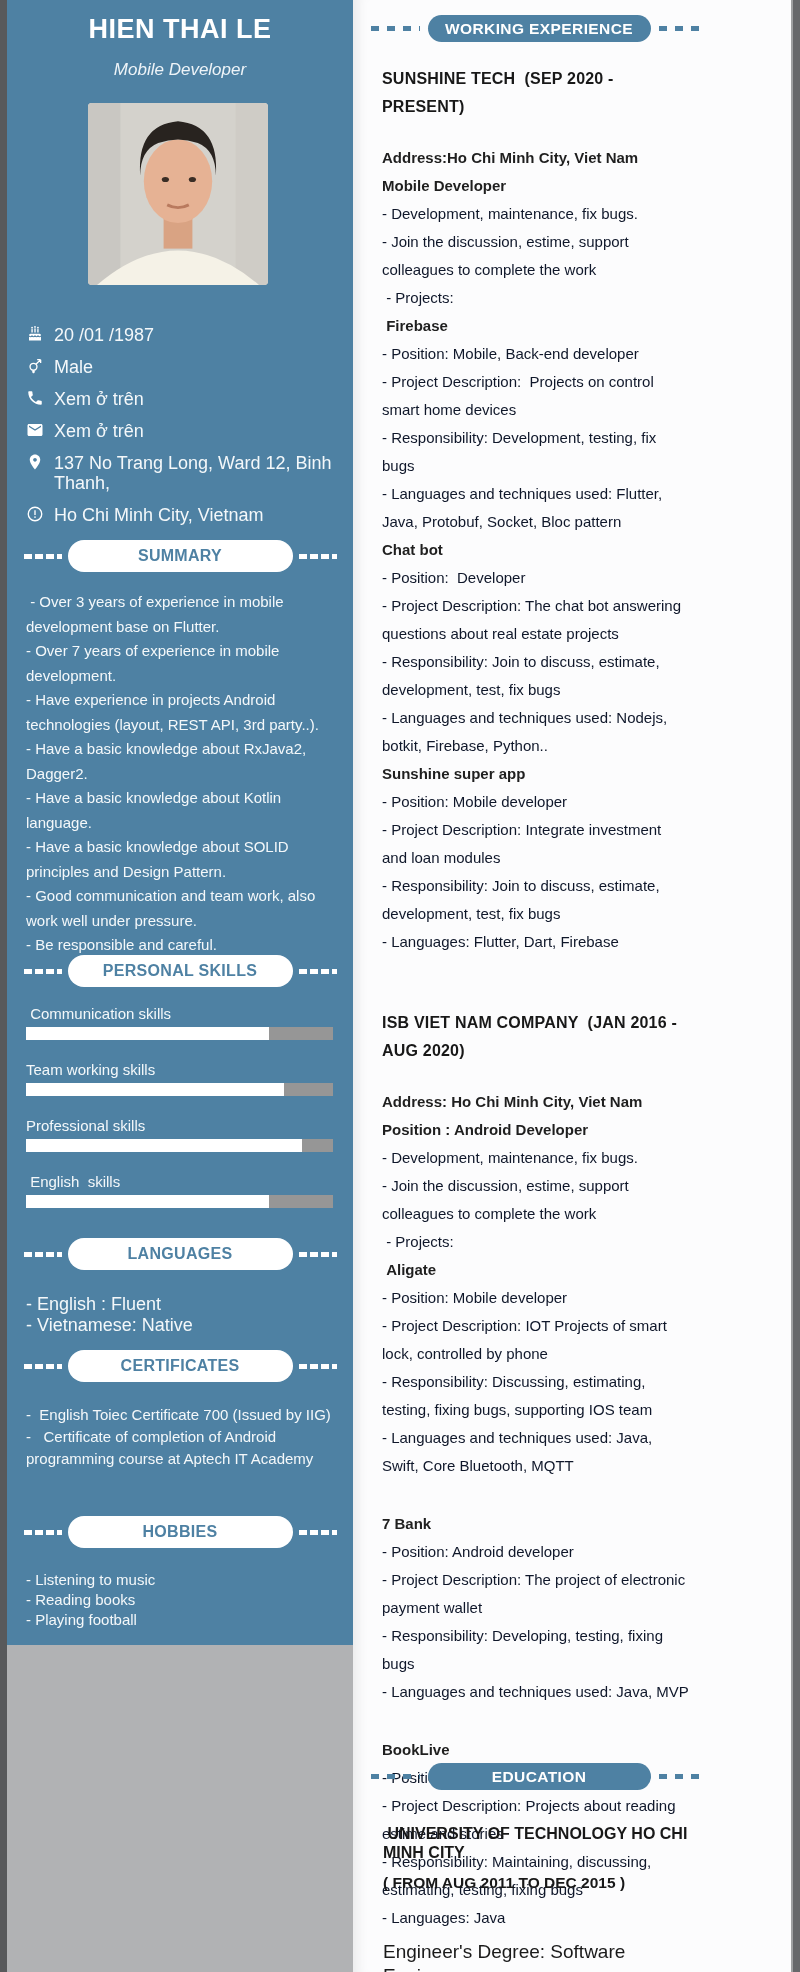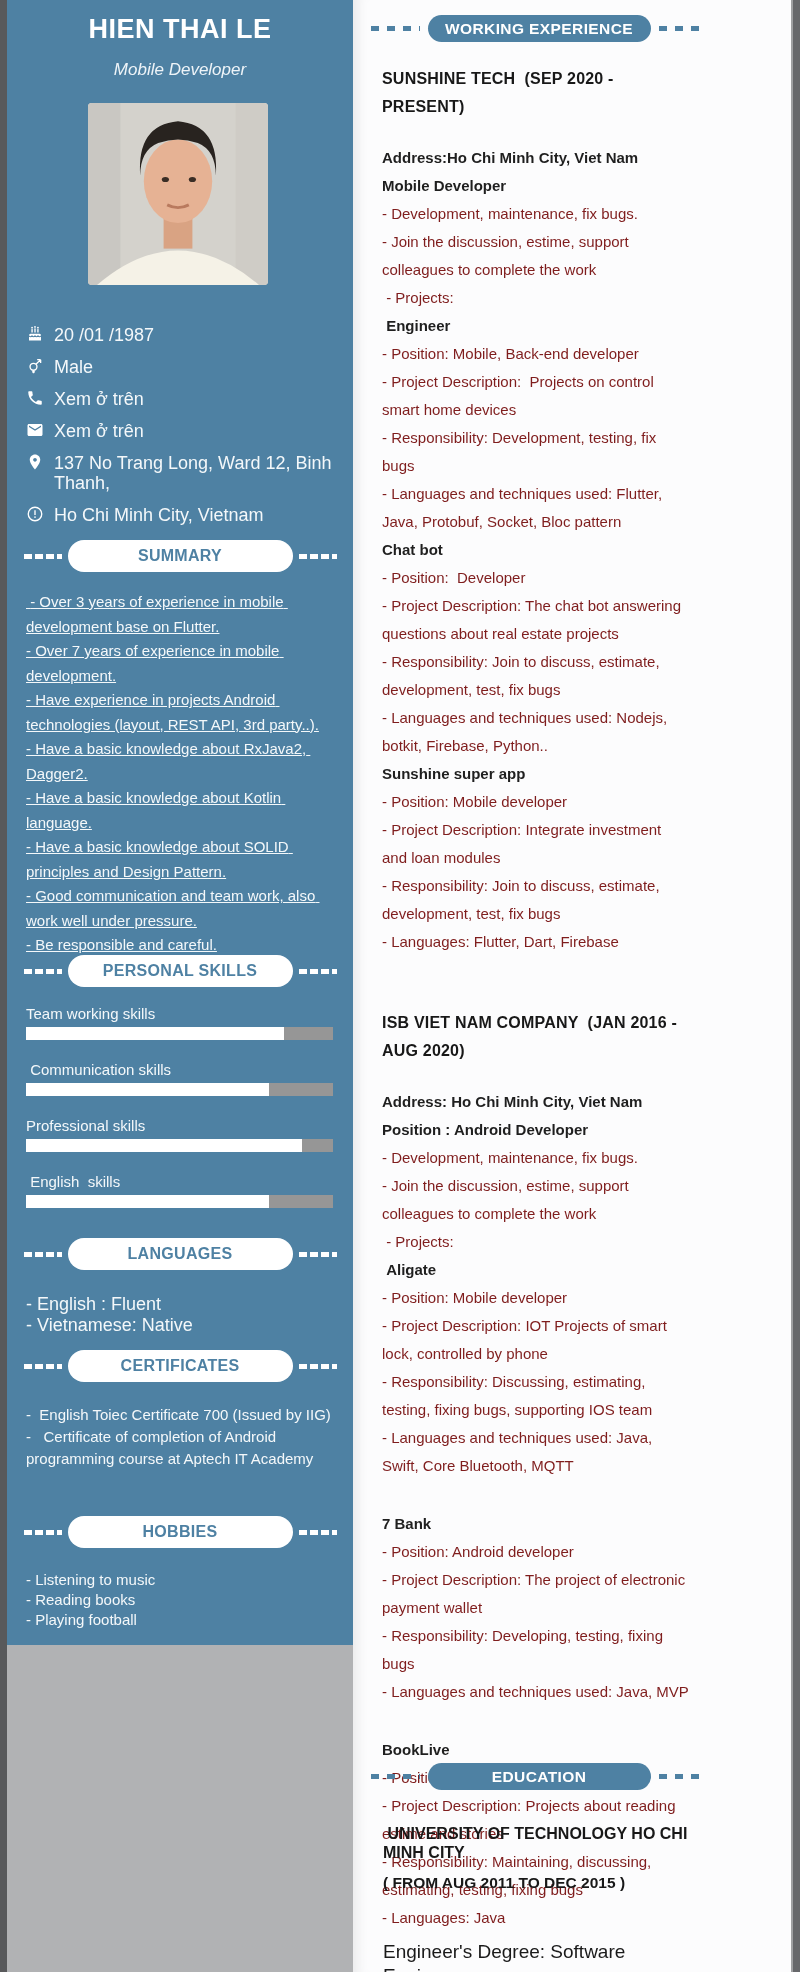--- a/index.html
+++ b/index.html
@@ -33,21 +33,21 @@
   
   .pill-row { display:flex; align-items:center; justify-content:center; gap:6px; }
   .dash-w { width:38px; height:5px; flex:none;
             background:repeating-linear-gradient(90deg,#ffffff 0 8px, rgba(0,0,0,0) 8px 11px); }
   .side-pill { width:225px; height:32px; flex:none; background:#ffffff; border-radius:16px;
                color:#4e81a3; font-weight:bold; font-size:16px; letter-spacing:.3px;
                display:flex; align-items:center; justify-content:center; }
 
   #summary { top:540px; }
   #summary-text { padding:18px 20px 0 19px; font-size:15px; line-height:24.5px; }
-  #summary-text p { margin:0; white-space:pre-wrap;text-decoration:underline; }
+  #summary-text p { margin:0; white-space:pre-wrap; }
 
   #skills { top:955px; }
   #skills-body { padding:16px 20px 0 19px; }
   .skill-label { font-size:15px; line-height:21px; margin-bottom:3px; white-space:pre-wrap; }
   .skill-bar { height:13px; background:#969696; margin-bottom:19px; }
   .skill-fill { height:100%; background:#ffffff; }
 
   #languages { top:1238px; }
   #languages-body { padding:24px 20px 0 19px; font-size:18px; line-height:21px; }
   #languages-body p { margin:0; white-space:pre-wrap; }
@@ -66,21 +66,21 @@
 
   .main-pill-row { display:flex; align-items:center; justify-content:center; gap:8px; padding:0 10px 0 18px; }
   .dash-b { flex:1; height:5px;
             background:repeating-linear-gradient(90deg,#4e81a3 0 8px, rgba(0,0,0,0) 8px 16px); }
   .main-pill { width:223px; height:27px; flex:none; background:#4e81a3; border-radius:14px;
                color:#ffffff; font-weight:bold; font-size:15.5px; letter-spacing:.4px;
                display:flex; align-items:center; justify-content:center; }
   #xp-header { padding-top:15px; }
 
   #xp-body { padding:0 28px 0 29px; }
-  .xline { font-size:15px; line-height:28px; margin:0; color:#7f1d1d; white-space:pre-wrap; }
+  .xline { font-size:15px; line-height:28px; margin:0; color:#0f172a; white-space:pre-wrap; }
   .xline.bold { font-weight:bold; color:#1f1f1f; }
   .xline.company { font-weight:bold; color:#181818; font-size:16px; margin:23px 0; letter-spacing:.2px; }
   .xline.gap { height:30px; }
 
   #education { position:absolute; left:0; top:1763px; width:100%; }
   #edu-body { padding:34px 28px 0 30px; }
   #edu-school { font-size:16px; font-weight:bold; color:#181818; margin:0 0 11px 0; line-height:19px; white-space:pre-wrap; }
   #edu-period { font-size:15.5px; font-weight:bold; color:#181818; margin:0; line-height:19px; white-space:pre-wrap; }
   #edu-degree { font-size:19px; color:#1a1a1a; margin:48px 0 0 0; line-height:24px; }
 </style>
@@ -182,29 +182,29 @@
     </div>
 
     <div id="skills" class="side-section">
       <div class="pill-row">
         <div class="dash-w"></div>
         <div class="side-pill">PERSONAL SKILLS</div>
         <div class="dash-w"></div>
       </div>
       <div id="skills-body">
         <div class="skill-row">
+          <div class="skill-label"> Communication skills</div>
+          <div class="skill-bar">
+              <div class="skill-fill" style="width: 79%;"></div>
+            </div>
+        </div>
+        <div class="skill-row">
           <div class="skill-label">Team working skills</div>
           <div class="skill-bar">
               <div class="skill-fill" style="width: 84%;"></div>
-            </div>
-        </div>
-        <div class="skill-row">
-          <div class="skill-label"> Communication skills</div>
-          <div class="skill-bar">
-              <div class="skill-fill" style="width: 79%;"></div>
             </div>
         </div>
         <div class="skill-row">
           <div class="skill-label">Professional skills</div>
           <div class="skill-bar">
               <div class="skill-fill" style="width: 90%;"></div>
             </div>
         </div>
         <div class="skill-row">
           <div class="skill-label"> English  skills</div>
@@ -268,21 +268,21 @@
     </div>
 
     <div id="xp-body">
 
     <p class="xline company">SUNSHINE TECH  (SEP 2020 - PRESENT)</p>
         <p class="xline bold">Address:Ho Chi Minh City, Viet Nam</p>
         <p class="xline bold">Mobile Developer</p>
         <p class="xline text">- Development, maintenance, fix bugs.</p>
         <p class="xline text">- Join the discussion, estime, support colleagues to complete the work</p>
         <p class="xline text"> - Projects:</p>
-        <p class="xline bold"> Engineer</p>
+        <p class="xline bold"> Firebase</p>
         <p class="xline text">- Position: Mobile, Back-end developer</p>
         <p class="xline text">- Project Description:  Projects on control smart home devices</p>
         <p class="xline text">- Responsibility: Development, testing, fix bugs</p>
         <p class="xline text">- Languages and techniques used: Flutter, Java, Protobuf, Socket, Bloc pattern</p>
         <p class="xline bold">Chat bot</p>
         <p class="xline text">- Position:  Developer</p>
         <p class="xline text">- Project Description: The chat bot answering questions about real estate projects</p>
         <p class="xline text">- Responsibility: Join to discuss, estimate, development, test, fix bugs</p>
         <p class="xline text">- Languages and techniques used: Nodejs, botkit, Firebase, Python..</p>
         <p class="xline bold">Sunshine super app</p>

